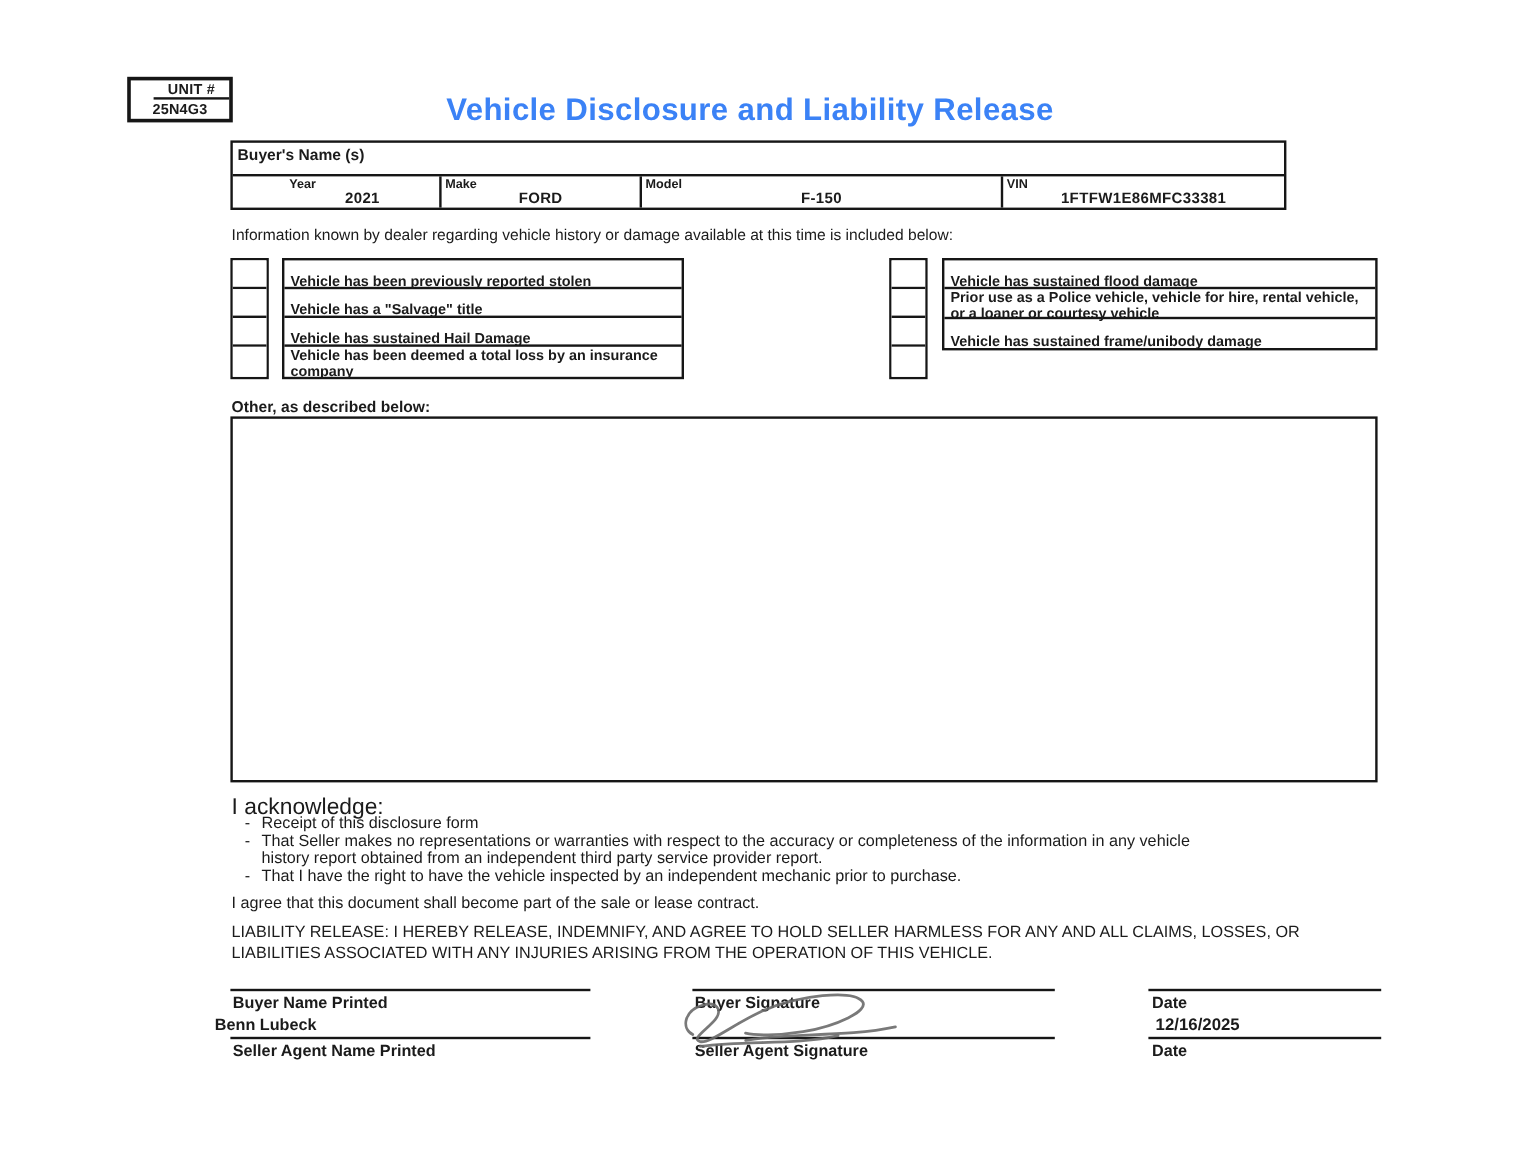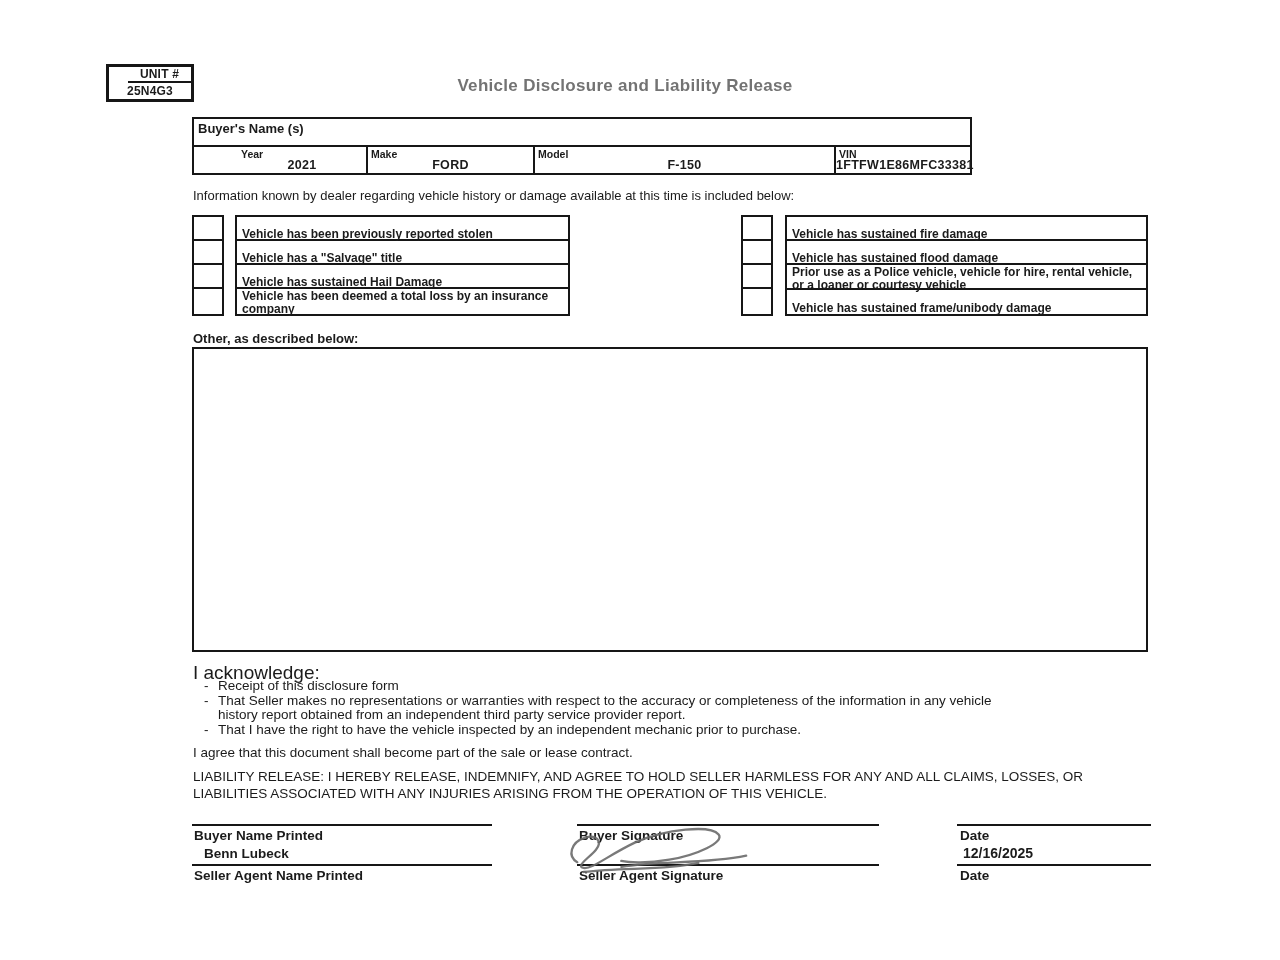--- a/index.html
+++ b/index.html
@@ -9,24 +9,24 @@
 
   
   .unit-box { position:absolute; left:106px; top:64px; width:88px; height:38px;
               border:3px solid #161616; background:#fff; }
   .unit-box .cell { height:16px; display:flex; align-items:center; justify-content:center;
                     font-size:12px; font-weight:700; letter-spacing:.2px; }
   .unit-box .cell.top { border-bottom:2px solid #161616;margin-left:19px; }
 
   
   .doc-title { position:absolute; left:100px; top:76px; width:1050px; text-align:center;
-               font-size:17px; font-weight:700; letter-spacing:.3px; color:#737373; }
+               font-size:26px; font-weight:700; letter-spacing:.3px; color:#3b82f6; }
 
   
-  .vehicle-table { position:absolute; left:192px; top:117px; width:780px; border:2px solid #161616; }
+  .vehicle-table { position:absolute; left:192px; top:117px; width:880px; border:2px solid #161616; }
   .buyer-row { height:28px; border-bottom:2px solid #161616; padding:2px 4px;
                font-size:13px; font-weight:700; display:flex; gap:10px; }
   .fields-row { display:flex; height:26px;margin-left:44px; }
   .field-cell { position:relative; height:100%; }
   .field-cell:not(:last-child) { border-right:2px solid #161616; }
   .fc-year  { flex:0 0 130px; } .fc-make { flex:0 0 167px; }
   .fc-model { flex:0 0 301px; } .fc-vin  { flex:1; }
   .field-label { position:absolute; left:3px; top:1px; font-size:10.5px; font-weight:700; }
   .field-value { position:absolute; left:0; right:0; bottom:1px; text-align:center;
                  font-size:12.5px; font-weight:700; letter-spacing:.3px; }
@@ -67,21 +67,21 @@
   
   .sig-line { position:absolute; border-top:2px solid #161616; height:0; }
   .sl-a1 { left:192px; top:824px; width:300px; } .sl-a2 { left:577px; top:824px; width:302px; }
   .sl-a3 { left:957px; top:824px; width:194px; }
   .sl-b1 { left:192px; top:864px; width:300px; } .sl-b2 { left:577px; top:864px; width:302px; }
   .sl-b3 { left:957px; top:864px; width:194px; }
   .sig-label { position:absolute; font-size:13.5px; font-weight:700; }
   .sig-value { position:absolute; font-size:13.5px; font-weight:700; }
   .la1 { left:194px; top:828px; } .la2 { left:579px; top:828px; } .la3 { left:960px; top:828px; }
   .lb1 { left:194px; top:868px; } .lb2 { left:579px; top:868px; } .lb3 { left:960px; top:868px; }
-  .vb1 { left:204px; top:846px; } .vb3 { left:963px; top:845px; font-size:14px; }
+  .vb1 { left:179px; top:846px; } .vb3 { left:963px; top:845px; font-size:14px; }
 
   .signature-svg { position:absolute; left:563px; top:826px; width:192px; height:48px;
                    transform:rotate(-1.5deg); }
   .signature-svg path { fill:none; stroke:#6a6a6a; stroke-width:2.3; stroke-linecap:round; opacity:.9; }
 </style>
 </head>
 <body>
 
 <div class="page">
 
@@ -132,21 +132,20 @@
     <div class="lrow h4">Vehicle has been deemed a total loss by an insurance company</div>
   </div>
 
   <div id="right-checks" class="check-col">
     <div class="chk h1"></div>
     <div class="chk h1"></div>
     <div class="chk h1"></div>
     <div class="chk h4"></div>
   </div>
   <div id="right-labels" class="label-col">
-    <div class="lrow h1">Vehicle has sustained fire damage</div>
     <div class="lrow h1">Vehicle has sustained flood damage</div>
     <div class="lrow h4">Prior use as a Police vehicle, vehicle for hire, rental vehicle, or a loaner or courtesy vehicle</div>
     <div class="lrow h1">Vehicle has sustained frame/unibody damage</div>
   </div>
 
   <div class="other-label">Other, as described below:</div>
   <div class="other-box"></div>
 
   <div class="ack-heading">I acknowledge:</div>
   <div class="ack-bullets">

